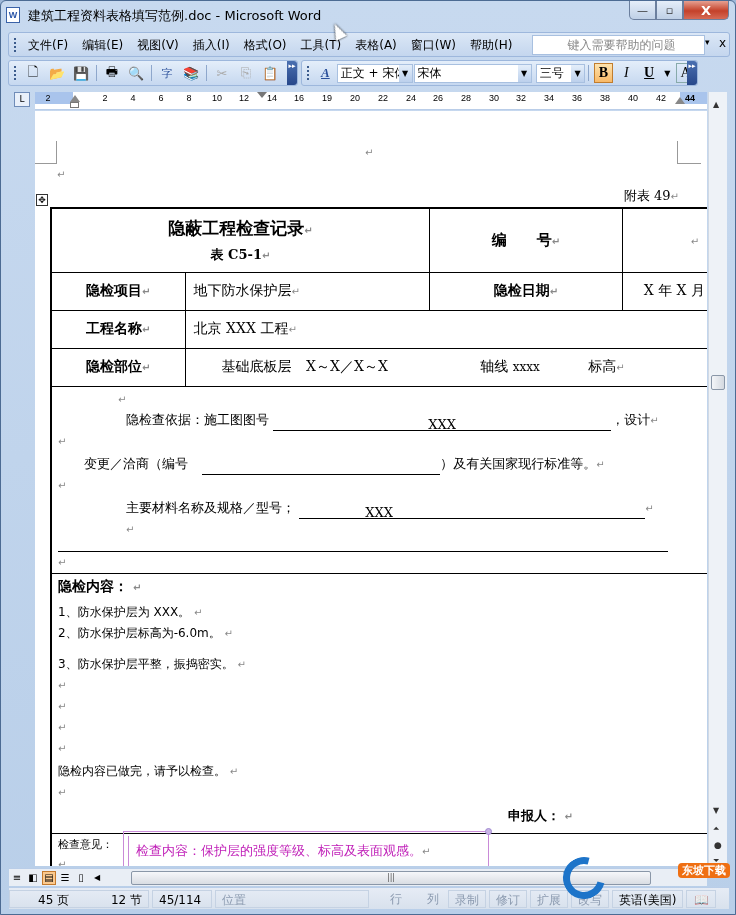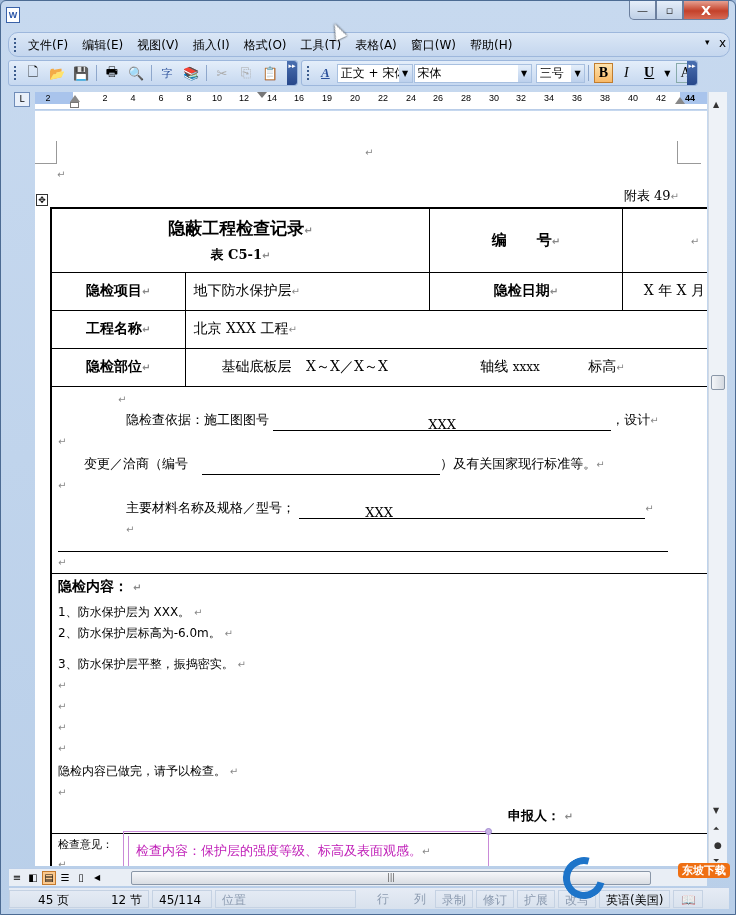--- a/index.html
+++ b/index.html
@@ -7,21 +7,21 @@
   .window { position: absolute; left: 0; top: 0; width: 736px; height: 915px; background: linear-gradient(#c7d9ef, #b9cfe9); border: 1px solid #4c6b93; border-radius: 6px 6px 0 0; }
   
   .titlebar { position: absolute; left: 0; top: 0; width: 734px; height: 30px; }
   .app-icon { position: absolute; left: 5px; top: 6px; width: 14px; height: 16px; background: #fff; border: 1px solid #3a62a8; font: bold 9px "Liberation Sans", sans-serif; color: #2a56a8; text-align: center; line-height: 14px; }
   .title-text { position: absolute; left: 27px; top: 6px; font-size: 13px; color: #000; font-family: "DejaVu Sans", sans-serif; white-space: nowrap; }
   .win-btns { position: absolute; right: 6px; top: 0; height: 20px; display: flex; }
   .win-btn { width: 27px; height: 19px; border: 1px solid #6b7f9e; border-top: none; background: linear-gradient(#e5eef9, #bfd0e6); display: flex; align-items: center; justify-content: center; font-size: 11px; color: #333; }
   .win-btn.first { border-radius: 0 0 0 5px; }
   .win-btn.close { width: 46px; background: linear-gradient(#e6a091, #c4412a 55%, #d66a55); color: #fff; font-weight: bold; border-radius: 0 0 5px 0; font-size: 13px; }
   
-  .menubar { position: absolute; left: 7px; top: 31px; width: 722px; height: 25px; background: linear-gradient(#dbe7f6, #c4d6ee); border: 1px solid #9db7dc; border-radius: 10px; display: flex; align-items: center; text-align: center; }
+  .menubar { position: absolute; left: 7px; top: 31px; width: 722px; height: 25px; background: linear-gradient(#dbe7f6, #c4d6ee); border: 1px solid #9db7dc; border-radius: 3px; display: flex; align-items: center; text-align: center; }
   .grip { width: 3px; height: 14px; margin: 0 4px 0 5px; border-left: 2px dotted #3b5b8c; }
   .menu-item { padding: 0 7px; font-size: 12px; white-space: nowrap; line-height: 22px; }
   .help-box { position: absolute; left: 523px; top: 2px; width: 173px; height: 20px; background: #fff; border: 1px solid #a8c0e0; font-size: 12px; color: #888; padding-left: 6px; line-height: 18px; }
   .help-drop { position: absolute; left: 696px; top: 4px; font-size: 9px; }
   .help-close { position: absolute; left: 710px; top: 3px; font-size: 12px; }
   
   .toolbar { position: absolute; left: 7px; top: 59px; height: 26px; background: linear-gradient(#e4eefa, #c6d8f0); border: 1px solid #9db7dc; border-radius: 3px; display: flex; align-items: center; }
   .tb1 { width: 290px; }
   .tb2 { left: 300px; width: 397px; }
   .tb-end { position: absolute; right: 0; top: 0; width: 10px; height: 24px; background: linear-gradient(#4a6fb0, #27478a); border-radius: 0 3px 3px 0; color: #fff; font-size: 7px; text-align: center; line-height: 11px; }
@@ -75,38 +75,40 @@
   .wm-text .o { color: #f07a18; }
   .wm-badge { position: absolute; left: 115px; top: 12px; background: #ef6f12; color: #fff; font-size: 11px; font-weight: bold; padding: 0 4px; border-radius: 4px; }
 </style>
 </head>
 <body>
 
 <div class="window">
 
   <div class="titlebar">
     <div class="app-icon">W</div>
+    <div class="title-text">建筑工程资料表格填写范例.doc - Microsoft Word</div>
     <div class="win-btns">
       <div class="win-btn first">—</div>
       <div class="win-btn">▫</div>
       <div class="win-btn close">X</div>
     </div>
   </div>
 
   <div class="menubar">
     <div class="grip"></div>
     <div class="menu-item">文件(F)</div>
     <div class="menu-item">编辑(E)</div>
     <div class="menu-item">视图(V)</div>
     <div class="menu-item">插入(I)</div>
     <div class="menu-item">格式(O)</div>
     <div class="menu-item">工具(T)</div>
     <div class="menu-item">表格(A)</div>
     <div class="menu-item">窗口(W)</div>
     <div class="menu-item">帮助(H)</div>
+    <div class="help-box">键入需要帮助的问题</div>
     <div class="help-drop">▾</div>
     <div class="help-close">x</div>
   </div>
 
   <div class="toolbar tb1">
     <div class="grip"></div>
     <div class="tb-icon">🗋</div>
     <div class="tb-icon" style="color:#d9a21b">📂</div>
     <div class="tb-icon" style="color:#2a4f9a">💾</div>
     <div class="tb-sep"></div>
@@ -297,21 +299,21 @@
     <div class="view-btn" style="font-size:8px">◀</div>
     <div class="hscroll">|||</div>
   </div>
 
   <div class="statusbar">
     <div class="sb-cell" style="width:140px;display:flex;justify-content:space-between;padding-left:28px">
       <span>45 页</span>
       <span>12 节</span>
     </div>
     <div class="sb-cell" style="width:60px">45/114</div>
-    <div class="sb-cell sb-dim" style="width:141px">位置</div>
+    <div class="sb-cell sb-dim" style="width:154px">位置</div>
     <div class="sb-cell sb-dim" style="width:36px;text-align:right;border:none">行</div>
     <div class="sb-cell sb-dim" style="width:34px;text-align:right;border:none">列</div>
     <div class="sb-cell sb-dim">录制</div>
     <div class="sb-cell sb-dim">修订</div>
     <div class="sb-cell sb-dim">扩展</div>
     <div class="sb-cell sb-dim">改写</div>
     <div class="sb-cell">英语(美国)</div>
     <div class="sb-cell" style="width:30px;text-align:center">📖</div>
   </div>
 

